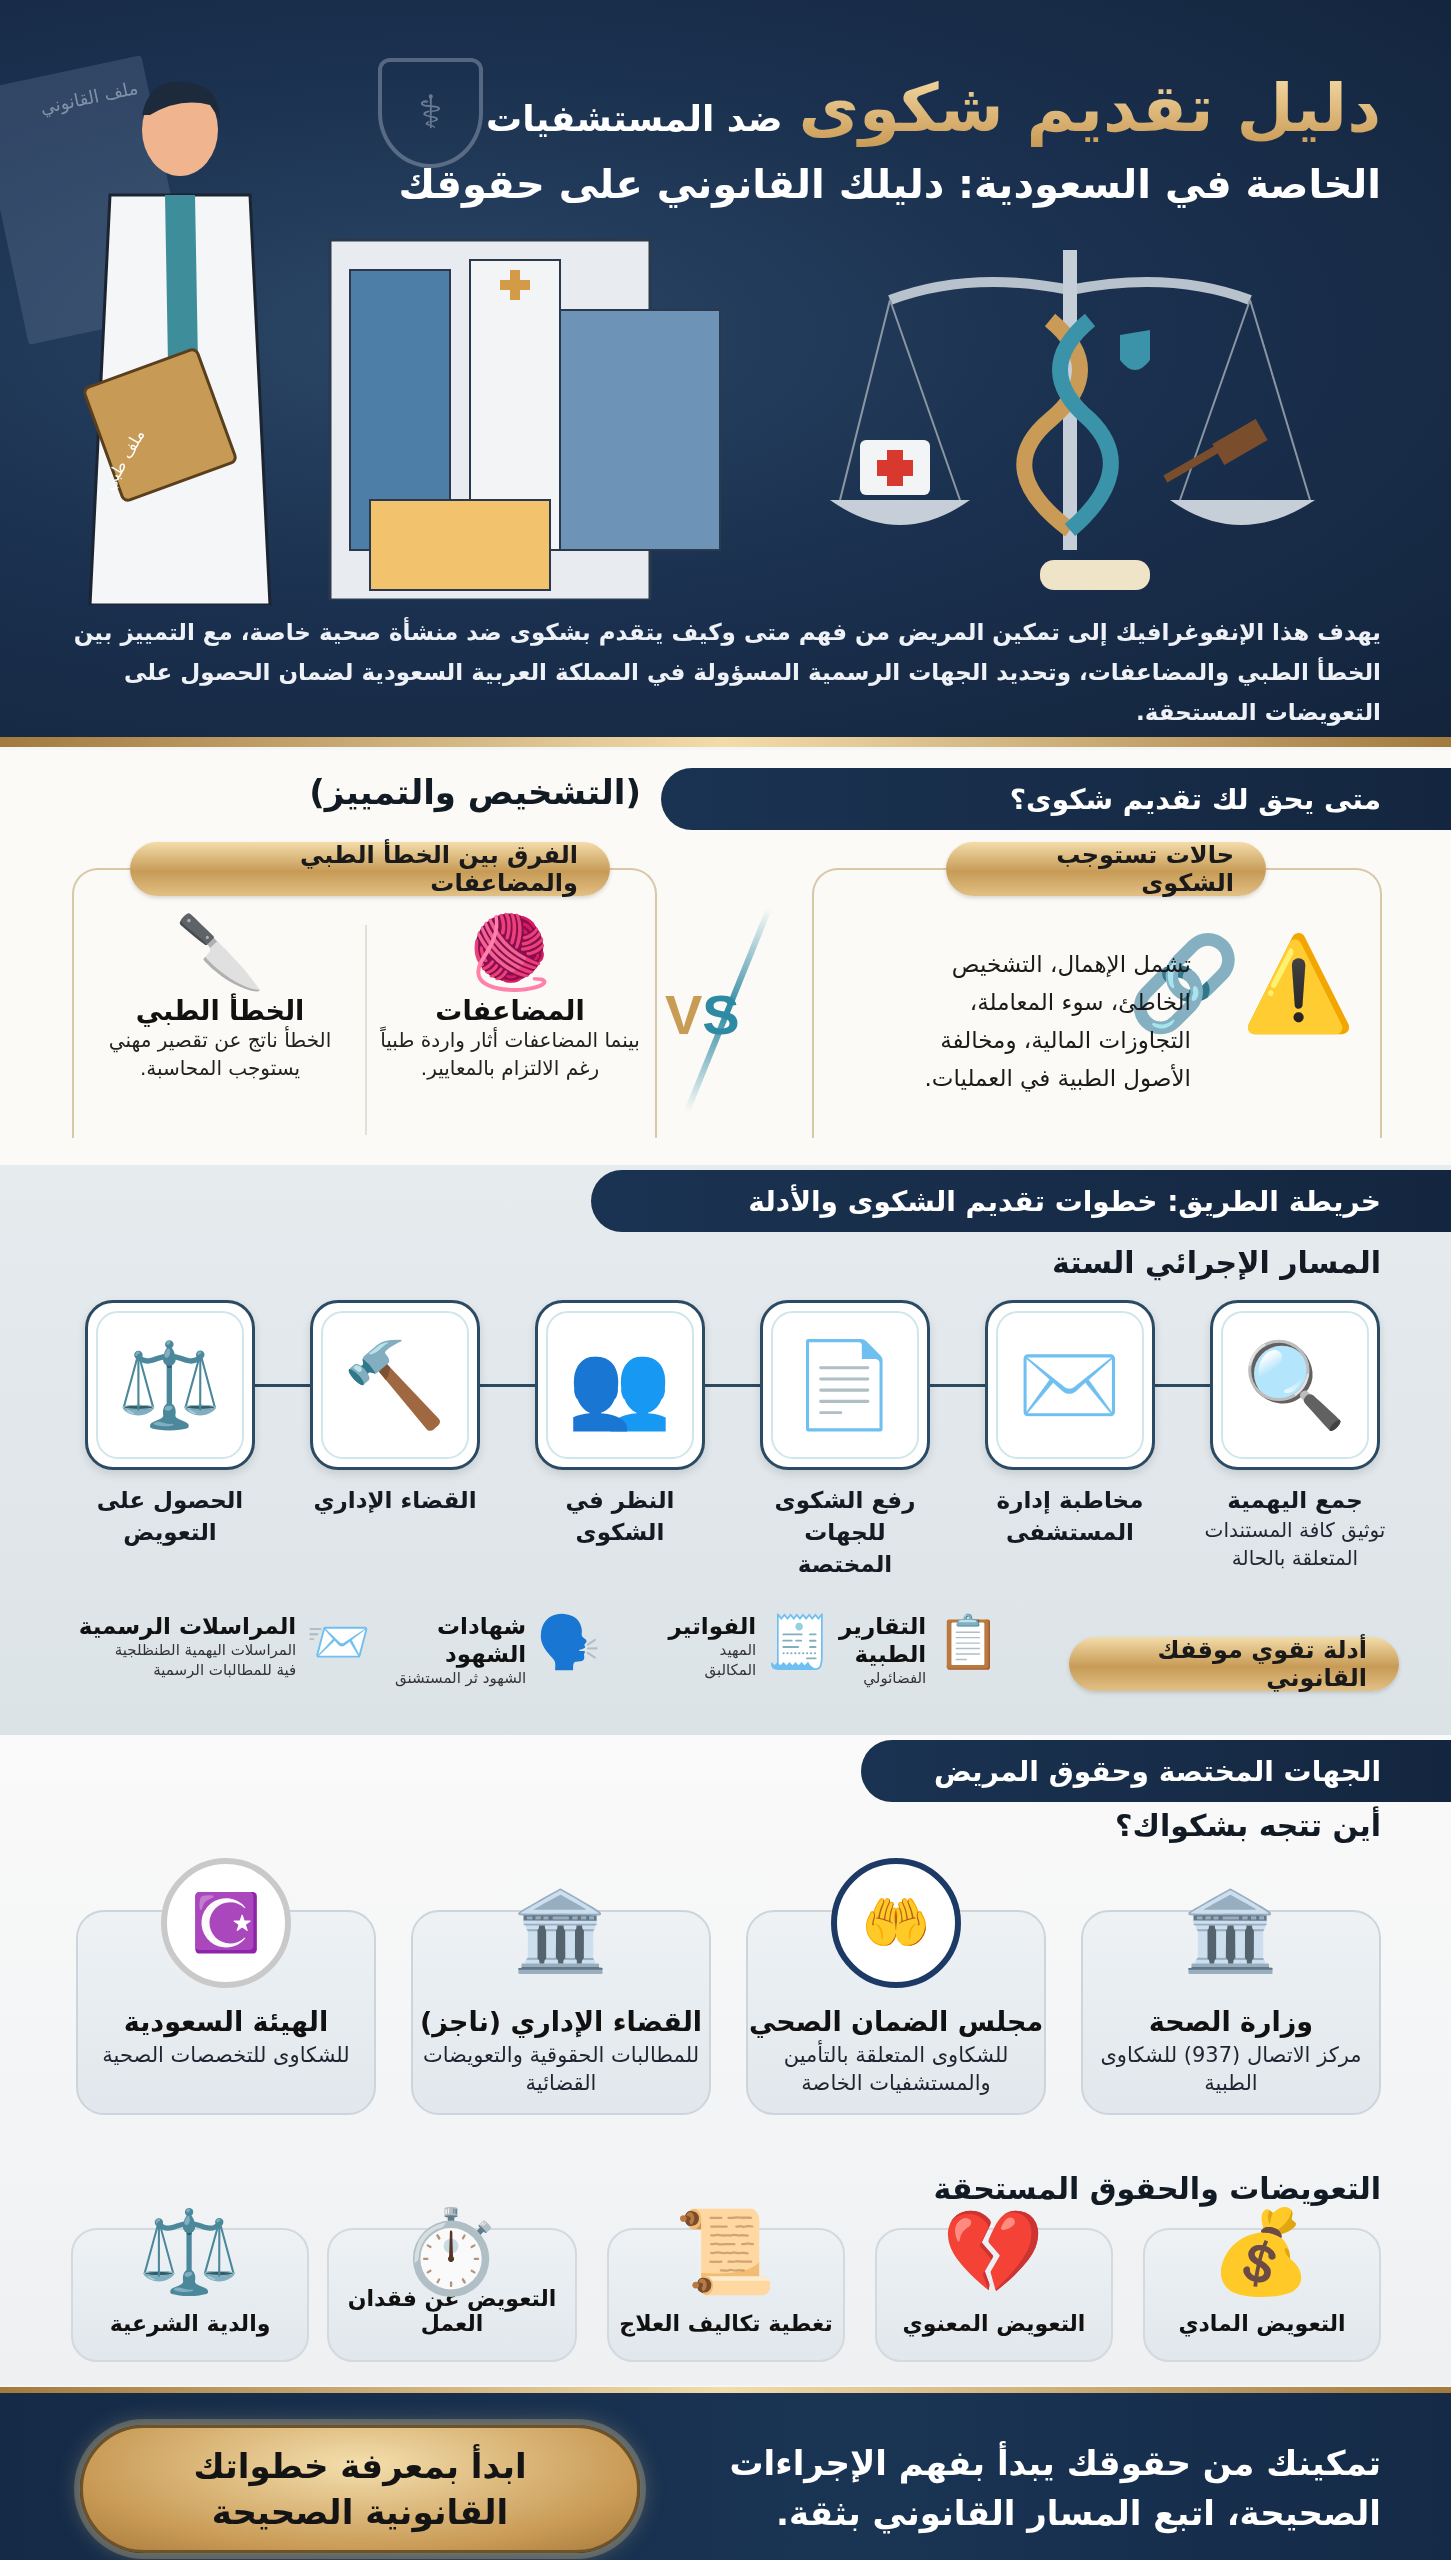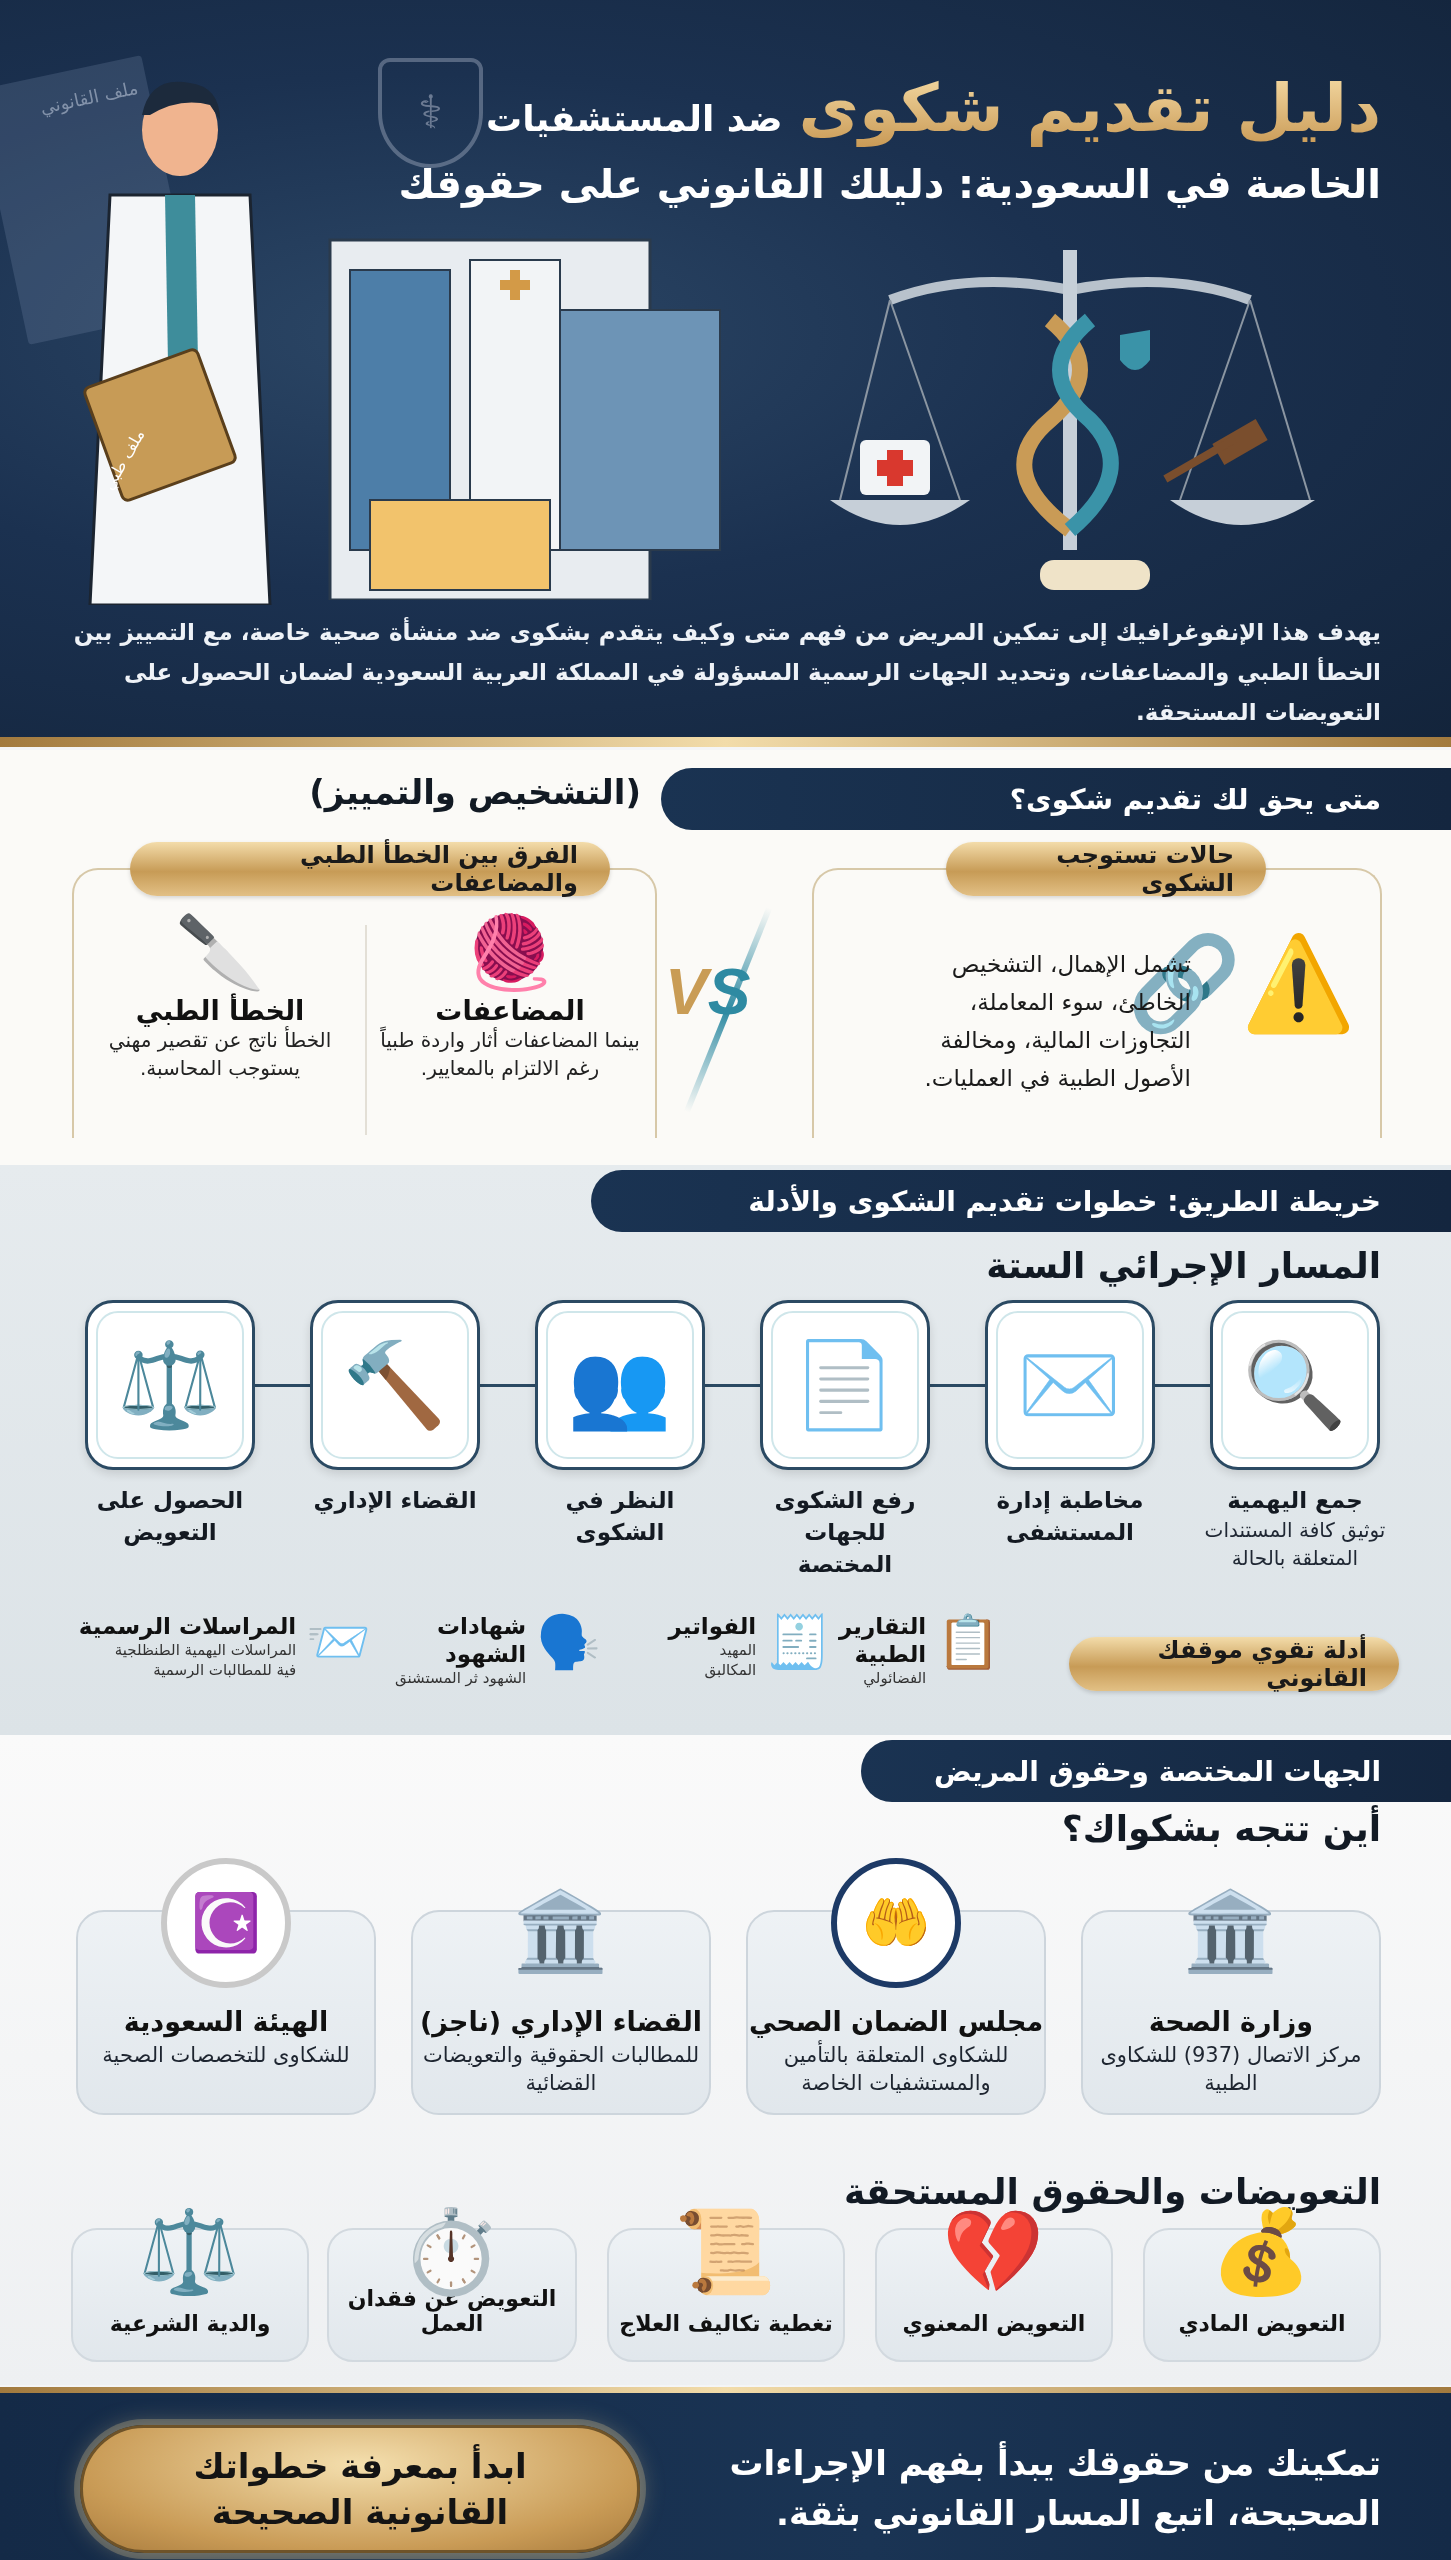--- a/index.html
+++ b/index.html
@@ -28,35 +28,35 @@
   .bg-doc { position: absolute; left: 0; top: 70px; width: 170px; height: 260px; background: rgba(120,140,170,0.25);
     transform: rotate(-12deg); border-radius: 4px; }
   .bg-doc span { display:block; color: rgba(210,220,235,0.5); font-size: 18px; padding: 20px 10px; }
   .bg-shield { position: absolute; left: 378px; top: 58px; width: 105px; height: 110px; border: 4px solid rgba(160,170,190,0.45);
     border-radius: 12px 12px 50% 50%; color: rgba(160,170,190,0.6); font-size: 46px; text-align:center; line-height: 100px; }
 
   
   .sec-head { position: absolute; right: 0; height: 62px; background: linear-gradient(90deg,#1a3352,#14263f);
     border-radius: 34px 0 0 34px; color: #fff; font-size: 28px; font-weight: bold; padding: 0 70px 0 40px;
     display: flex; align-items: center; }
-  .sub-head { position: absolute; right: 70px; font-size: 36px; font-weight: bold; color: #121a24; }
+  .sub-head { position: absolute; right: 70px; font-size: 30px; font-weight: bold; color: #121a24; }
   .sec-tail { position: absolute; font-size: 34px; font-weight: bold; color: #121a24; }
 
   
   .s1 { position: absolute; top: 750px; left: 0; width: 1451px; height: 415px; background: #fbfaf7; }
   .pill-gold { position: absolute; height: 54px; border-radius: 27px; padding: 0 32px;
     background: linear-gradient(180deg,#f3dcaa,#c79b56 55%,#e2c085); color: #1a1a1a; font-size: 24px; font-weight: bold;
     display: flex; align-items: center; justify-content: center; box-shadow: 0 2px 4px rgba(0,0,0,0.15); }
   .frame { position: absolute; border: 2px solid #d7c8a8; border-bottom: none; border-radius: 26px 26px 0 0; }
   .s1-text { position: absolute; right: 260px; top: 945px; width: 290px; font-size: 23px; line-height: 38px; color: #1b1b1b; text-align: right; }
   .col { position: absolute; text-align: center; }
   .col .ttl { font-size: 27px; font-weight: bold; color: #111; }
   .col .desc { font-size: 20px; line-height: 28px; color: #222; margin-top: 0; }
   .vsline { position: absolute; left: 365px; top: 925px; width: 2px; height: 210px; background: #e3dfd6; }
-  .vs { position: absolute; left: 665px; top: 955px; font-size: 64px; font-weight: bold; font-family: "Liberation Sans", sans-serif; direction: ltr; font-style: italic; }
+  .vs { position: absolute; left: 665px; top: 982px; font-size: 56px; font-weight: bold; font-family: "Liberation Sans", sans-serif; direction: ltr; }
   .vs .v { color: #c99c55; } .vs .s { color: #2e8aa2; }
   .vs-slash { position: absolute; left: 725px; top: 900px; width: 6px; height: 220px; background: linear-gradient(180deg,transparent,#2e8aa2,transparent); transform: rotate(22deg); }
 
   
   .s2 { position: absolute; top: 1165px; left: 0; width: 1451px; height: 570px; background: linear-gradient(180deg,#e6ebee,#dce3e7); }
   .step { position: absolute; top: 1300px; width: 170px; text-align: center; }
   .step .box { width: 170px; height: 170px; background: #fff; border-radius: 28px; border: 3px solid #2b4a63;
     box-shadow: 0 4px 10px rgba(0,0,0,0.12); display: flex; align-items: center; justify-content: center; font-size: 84px; position: relative; }
   .step .box::after { content: ""; position: absolute; inset: 8px; border-radius: 22px; border: 2px solid #cfe6ea; }
   .step .lbl { font-size: 23px; font-weight: bold; line-height: 32px; margin-top: 14px; color: #141a22; }

